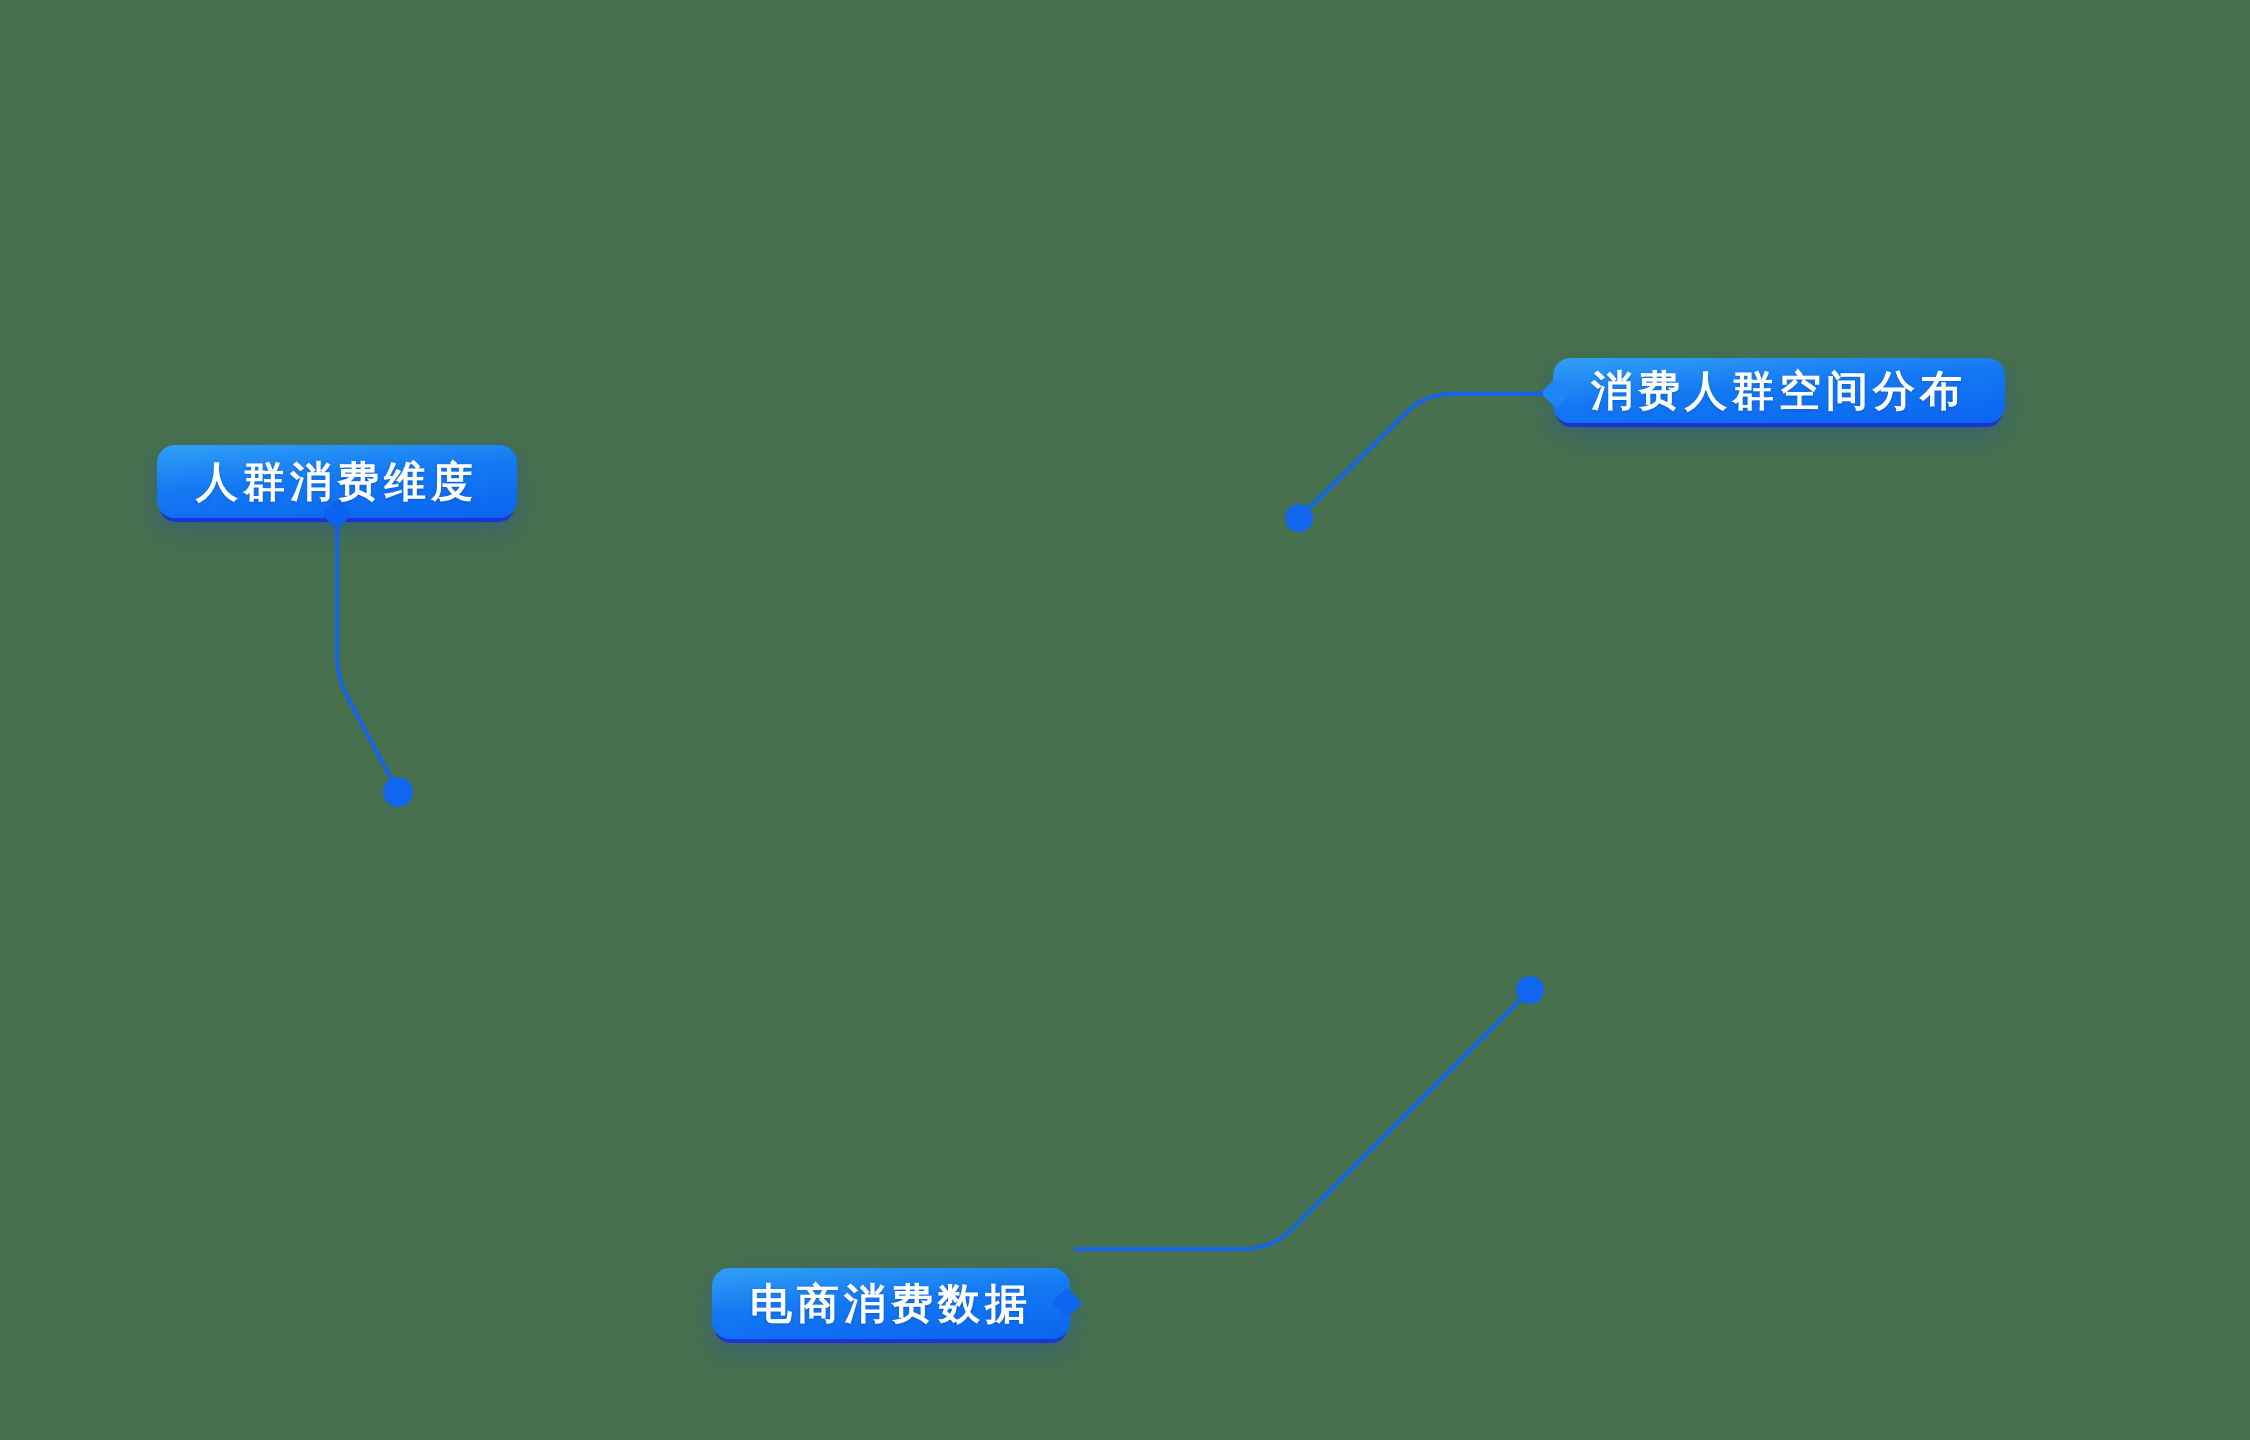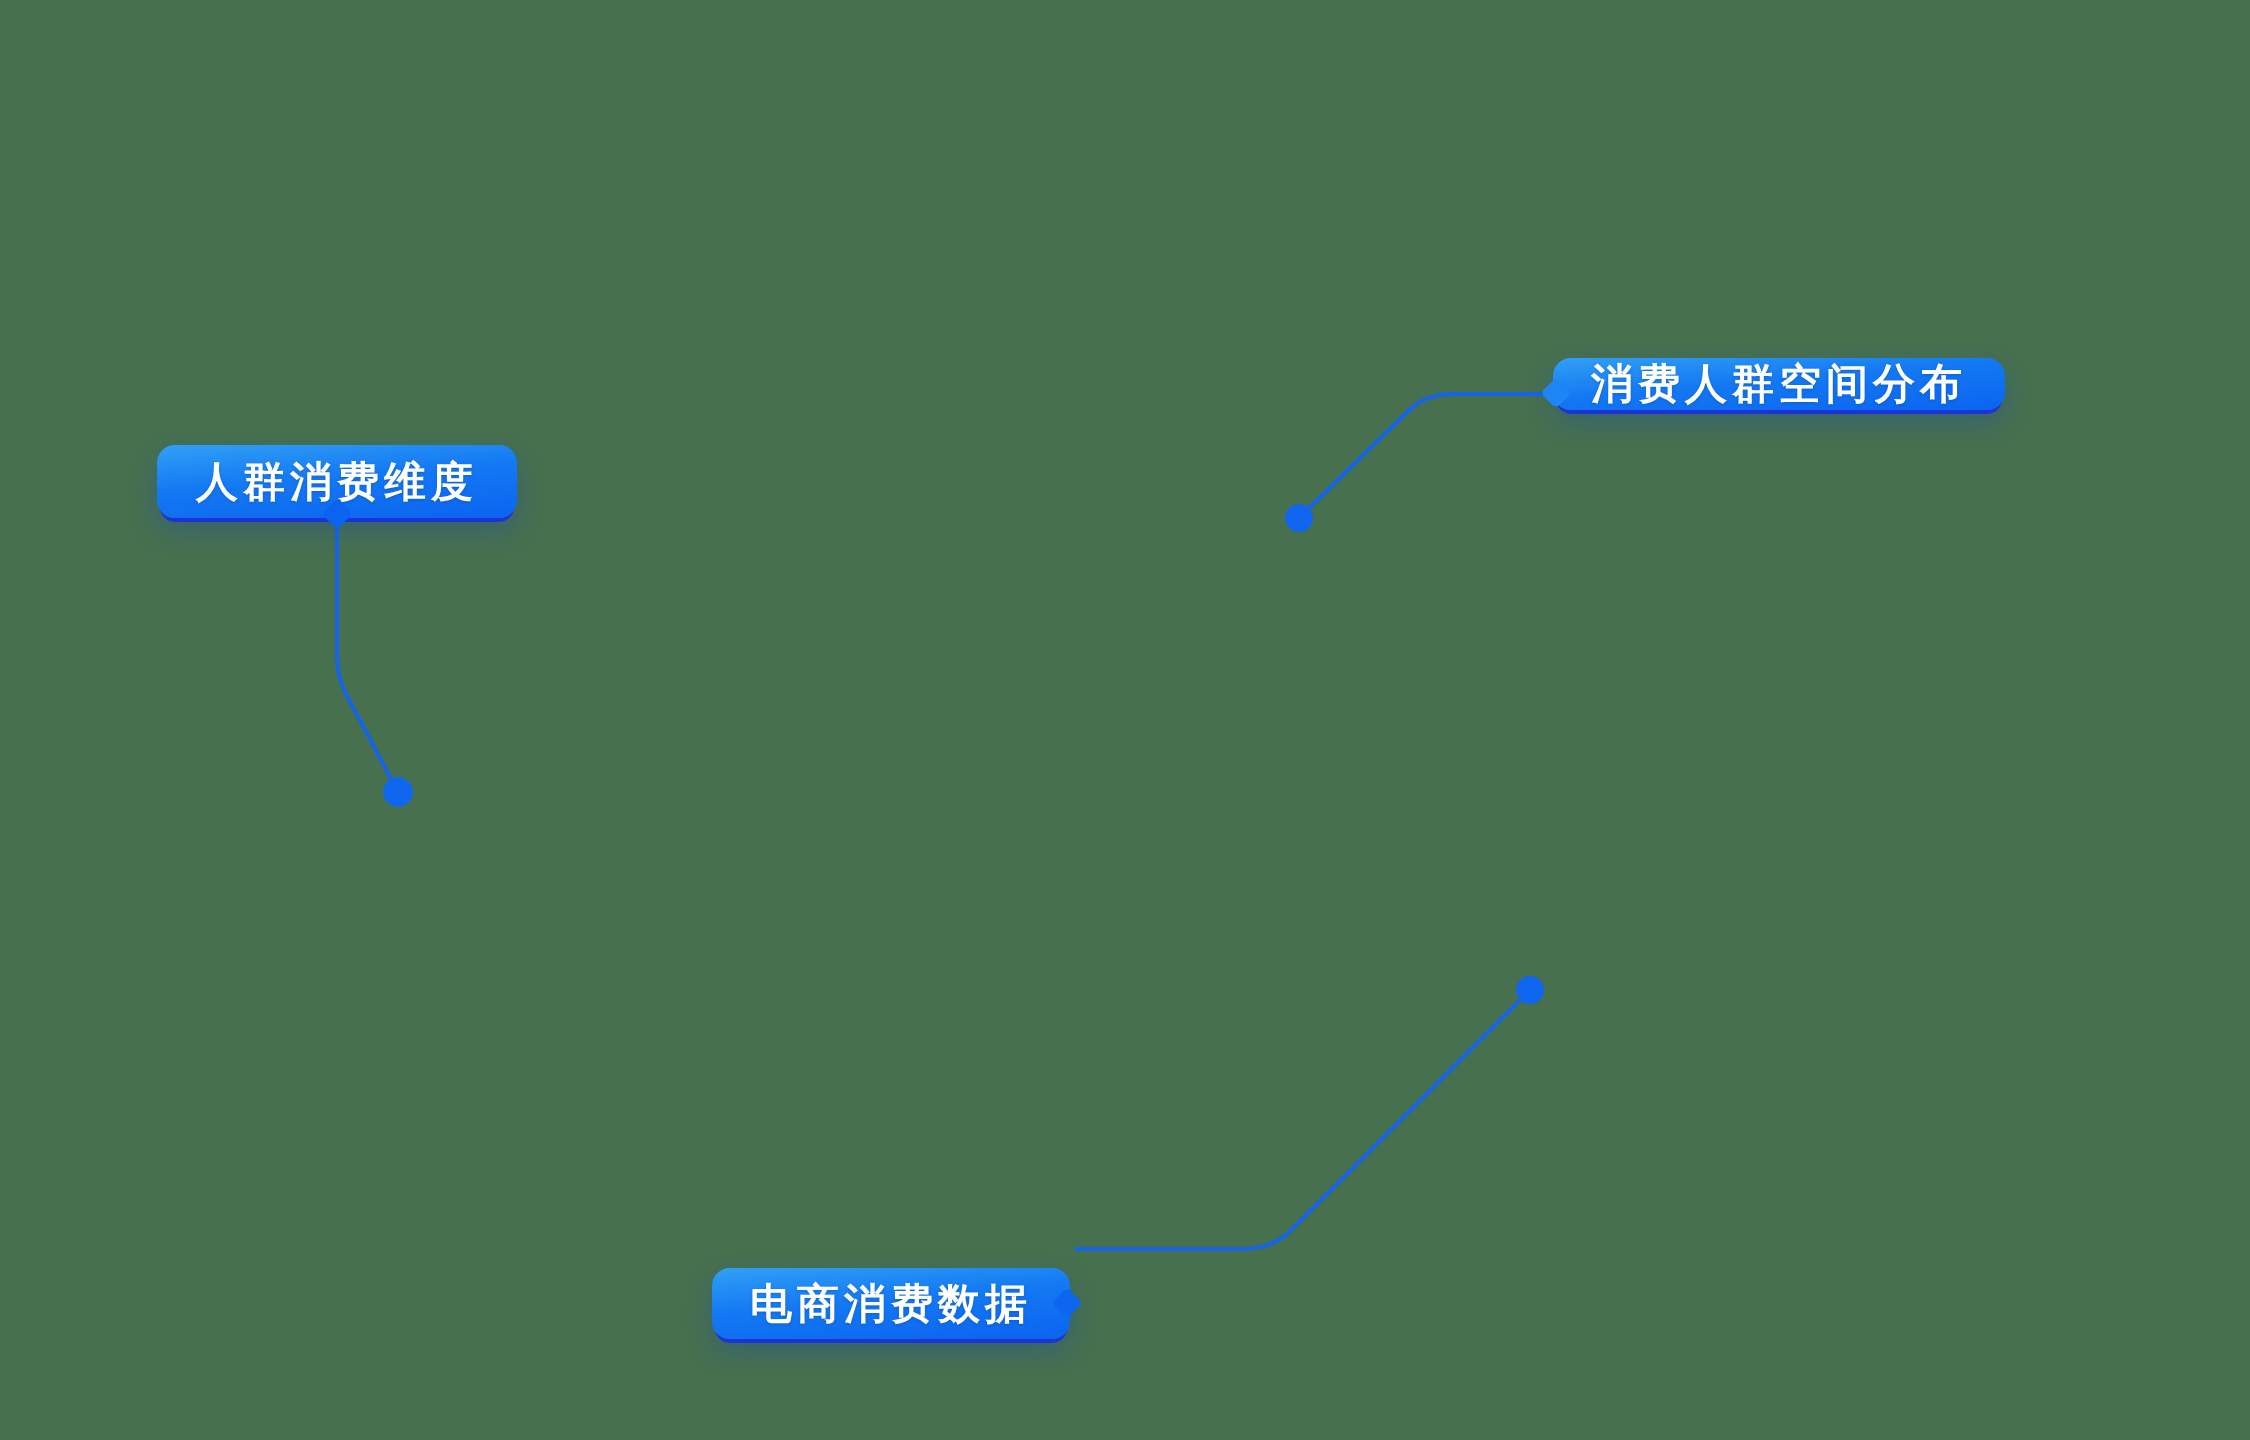--- a/index.html
+++ b/index.html
@@ -47,21 +47,21 @@
   .pointer {
     position: absolute;
     width: 22px;
     height: 22px;
     border-radius: 5px;
     transform: rotate(45deg);
     z-index: -1;
   }
   .callout-1 { left: 157px; top: 445px; width: 360px; height: 73px; }
   .callout-1 .pointer { left: 169px; bottom: -7px; background: #0B63EF; }
-  .callout-2 { left: 1553px; top: 358px; width: 452px; height: 52px; }
+  .callout-2 { left: 1553px; top: 358px; width: 452px; height: 65px; }
   .callout-2 .pointer { left: -8px; top: 24px; background: #1E86F4; }
   .callout-3 { left: 712px; top: 1268px; width: 358px; height: 71px; }
   .callout-3 .pointer { right: -8px; top: 24px; background: #0C66F0; }
 </style>
 </head>
 <body>
 
 <div class="stage">
 
   <svg class="connector-layer" viewBox="0 0 2250 1440">

